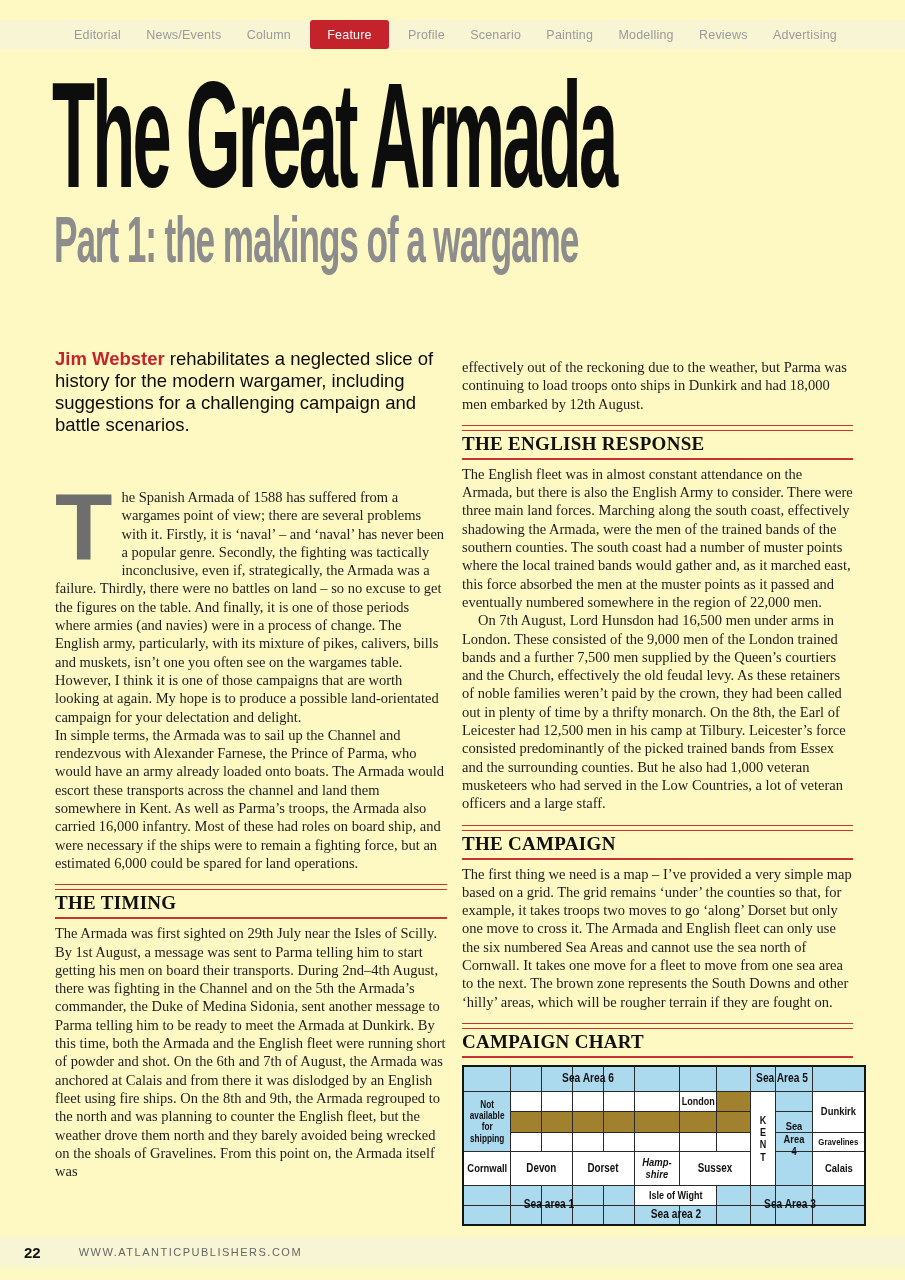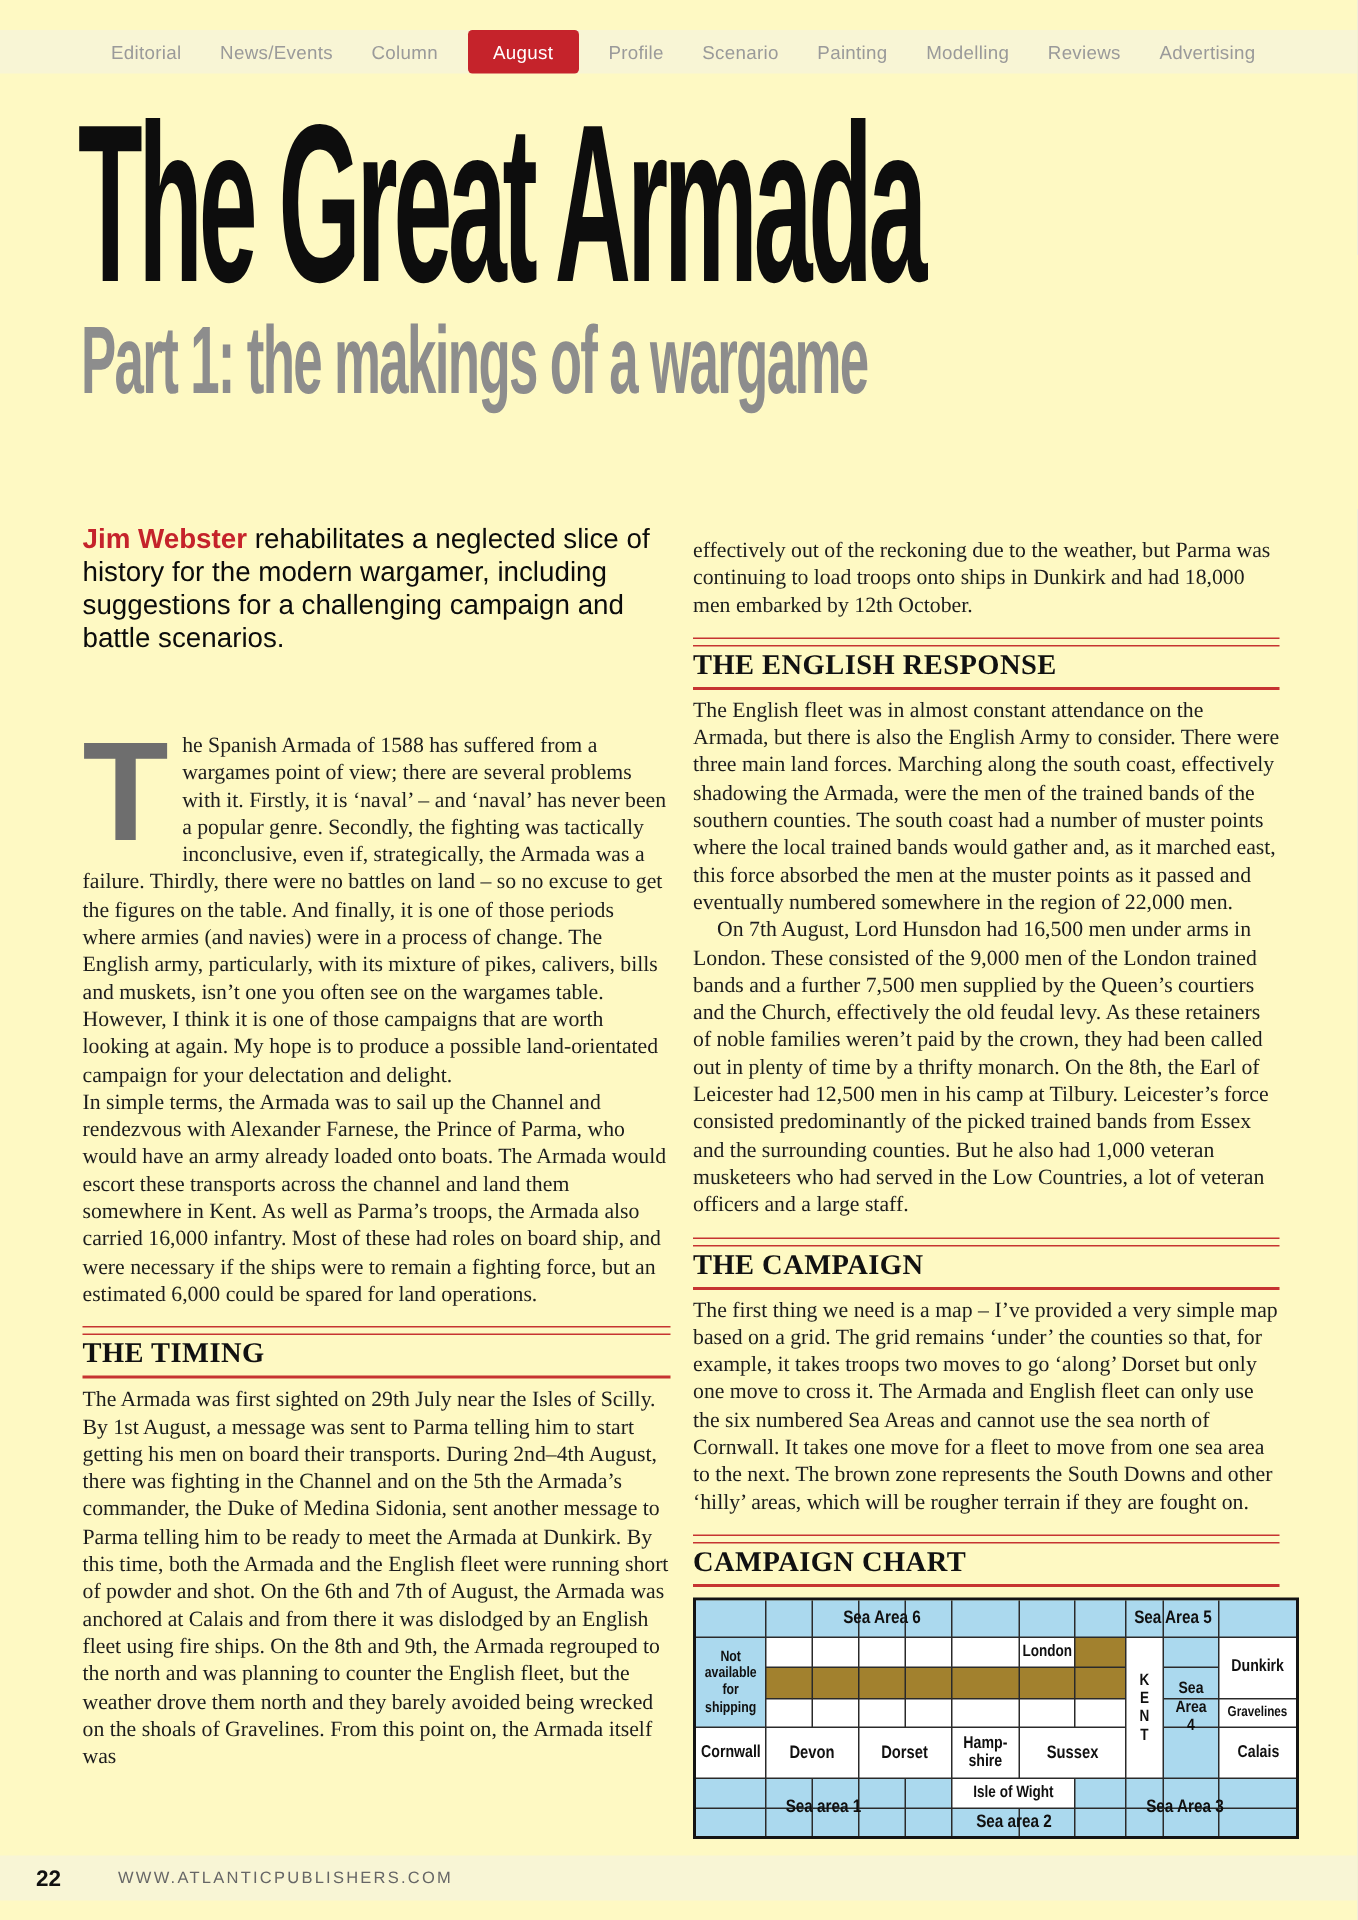--- a/index.html
+++ b/index.html
@@ -65,21 +65,21 @@
 </style>
 </head>
 <body>
 
 <div class="page">
 
   <nav class="navbar">
     <span class="nav-item">Editorial</span>
     <span class="nav-item">News/Events</span>
     <span class="nav-item">Column</span>
-    <span class="nav-item active">August</span>
+    <span class="nav-item active">Feature</span>
     <span class="nav-item">Profile</span>
     <span class="nav-item">Scenario</span>
     <span class="nav-item">Painting</span>
     <span class="nav-item">Modelling</span>
     <span class="nav-item">Reviews</span>
     <span class="nav-item">Advertising</span>
   </nav>
 
   <h1 class="title">The Great Armada</h1>
   <h2 class="subtitle">Part 1: the makings of a wargame</h2>
@@ -92,21 +92,21 @@
 
     <p class="body">In simple terms, the Armada was to sail up the Channel and rendezvous with Alexander Farnese, the Prince of Parma, who would have an army already loaded onto boats. The Armada would escort these transports across the channel and land them somewhere in Kent. As well as Parma’s troops, the Armada also carried 16,000 infantry. Most of these had roles on board ship, and were necessary if the ships were to remain a fighting force, but an estimated 6,000 could be spared for land operations.</p>
 
     <div class="sechead">
       <div class="inner">THE TIMING</div>
     </div>
     <p class="body">The Armada was first sighted on 29th July near the Isles of Scilly. By 1st August, a message was sent to Parma telling him to start getting his men on board their transports. During 2nd–4th August, there was fighting in the Channel and on the 5th the Armada’s commander, the Duke of Medina Sidonia, sent another message to Parma telling him to be ready to meet the Armada at Dunkirk. By this time, both the Armada and the English fleet were running short of powder and shot. On the 6th and 7th of August, the Armada was anchored at Calais and from there it was dislodged by an English fleet using fire ships. On the 8th and 9th, the Armada regrouped to the north and was planning to counter the English fleet, but the weather drove them north and they barely avoided being wrecked on the shoals of Gravelines. From this point on, the Armada itself was</p>
   </div>
 
   <div class="col col-right">
-    <p class="body" style="padding-top:10px;">effectively out of the reckoning due to the weather, but Parma was continuing to load troops onto ships in Dunkirk and had 18,000 men embarked by 12th October.</p>
+    <p class="body" style="padding-top:10px;">effectively out of the reckoning due to the weather, but Parma was continuing to load troops onto ships in Dunkirk and had 18,000 men embarked by 12th August.</p>
 
     <div class="sechead">
       <div class="inner">THE ENGLISH RESPONSE</div>
     </div>
     <p class="body">The English fleet was in almost constant attendance on the Armada, but there is also the English Army to consider. There were three main land forces. Marching along the south coast, effectively shadowing the Armada, were the men of the trained bands of the southern counties. The south coast had a number of muster points where the local trained bands would gather and, as it marched east, this force absorbed the men at the muster points as it passed and eventually numbered somewhere in the region of 22,000 men.</p>
     <p class="body indent">On 7th August, Lord Hunsdon had 16,500 men under arms in London. These consisted of the 9,000 men of the London trained bands and a further 7,500 men supplied by the Queen’s courtiers and the Church, effectively the old feudal levy. As these retainers of noble families weren’t paid by the crown, they had been called out in plenty of time by a thrifty monarch. On the 8th, the Earl of Leicester had 12,500 men in his camp at Tilbury. Leicester’s force consisted predominantly of the picked trained bands from Essex and the surrounding counties. But he also had 1,000 veteran musketeers who had served in the Low Countries, a lot of veteran officers and a large staff.</p>
 
     <div class="sechead">
       <div class="inner">THE CAMPAIGN</div>
     </div>
@@ -175,21 +175,21 @@
           </div>
           <div class="cell land" style="grid-area: 5 / 1 / span 1 / span 1;">
             <span style="font-size: 11.5px;">Cornwall</span>
           </div>
           <div class="cell land" style="grid-area: 5 / 2 / span 1 / span 2;">
             <span style="font-size: 12px;">Devon</span>
           </div>
           <div class="cell land" style="grid-area: 5 / 4 / span 1 / span 2;">
             <span style="font-size: 12px;">Dorset</span>
           </div>
-          <div class="cell land" style="grid-area: 5 / 6 / span 1 / span 1;">
+          <div class="cell land" style="grid-area: 5 / 6 / span 1 / span 1; font-style: italic;">
             <span style="font-size: 11.5px;">Hamp-
 shire</span>
           </div>
           <div class="cell land" style="grid-area: 5 / 7 / span 1 / span 2;">
             <span style="font-size: 12px;">Sussex</span>
           </div>
           <div class="cell sea" style="grid-area: 5 / 10 / span 1 / span 1;"></div>
           <div class="cell land" style="grid-area: 5 / 11 / span 1 / span 1;">
             <span style="font-size: 11.5px;">Calais</span>
           </div>

